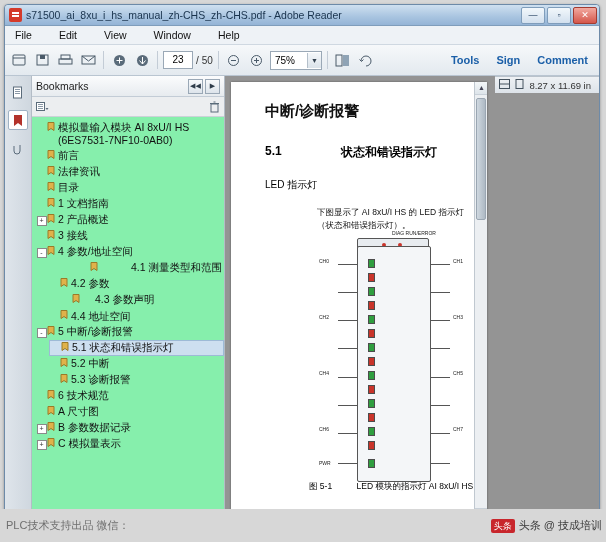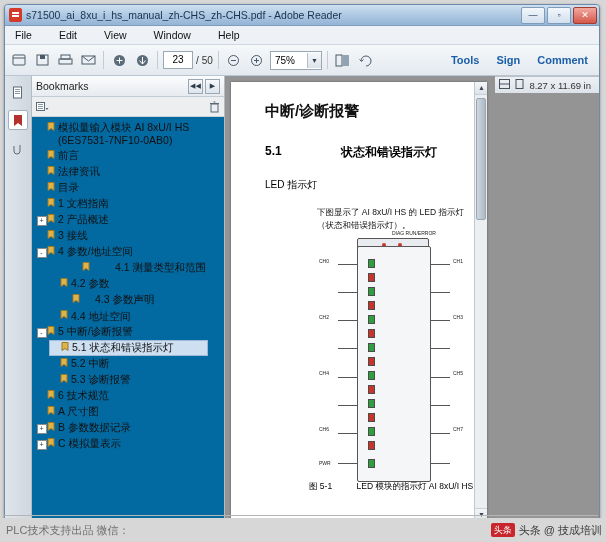--- a/index.html
+++ b/index.html
@@ -224,22 +224,22 @@
     gap: 5px;
   }
   .bm-toolbar .ti {
     font-size: 10px; color: #3c4a58;
     display: flex; align-items: center; gap: 1px;
   }
   .bm-toolbar .spacer { flex: 1; }
   .bm-tree {
     flex: 1;
     overflow: hidden;
-    padding: 3px 16px 0 0;
-    background: #0369a1;
+    padding: 3px 0 0 0;
+    background: #86efac;
   }
   .bm-row {
     display: flex;
     align-items: flex-start;
     padding: 1px 2px 1px 0;
     font-size: 10.5px;
     line-height: 13px;
     color: #111;
     white-space: nowrap;
   }
@@ -423,21 +423,21 @@
     line-height: 12px;
     color: #445;
     background: linear-gradient(to bottom,#f3f6f8,#dde4ea);
     border-bottom: 1px solid #c8d0d8;
   }
   .vscroll .arw.bot { top: auto; bottom: 0; border-top: 1px solid #c8d0d8; border-bottom: none; }
   
   .taskbar {
     position: absolute;
     left: 0; bottom: 0;
-    width: 606px; height: 24px;
+    width: 606px; height: 33px;
     background: #d7d7d7;
     display: flex;
     align-items: center;
     overflow: hidden;
     text-align: right;
   }
   .watermark-left {
     font-size: 11px;
     color: #6f6f6f;
     padding-left: 6px;

